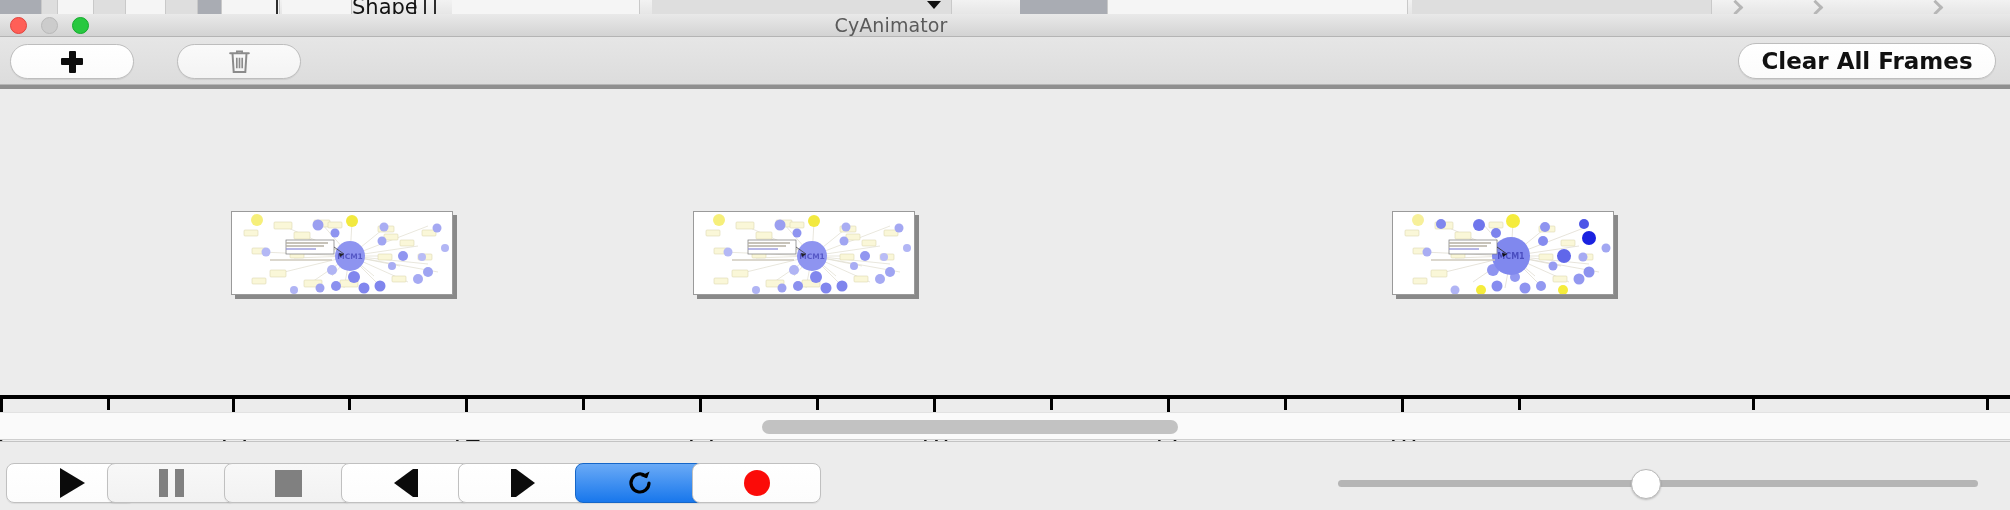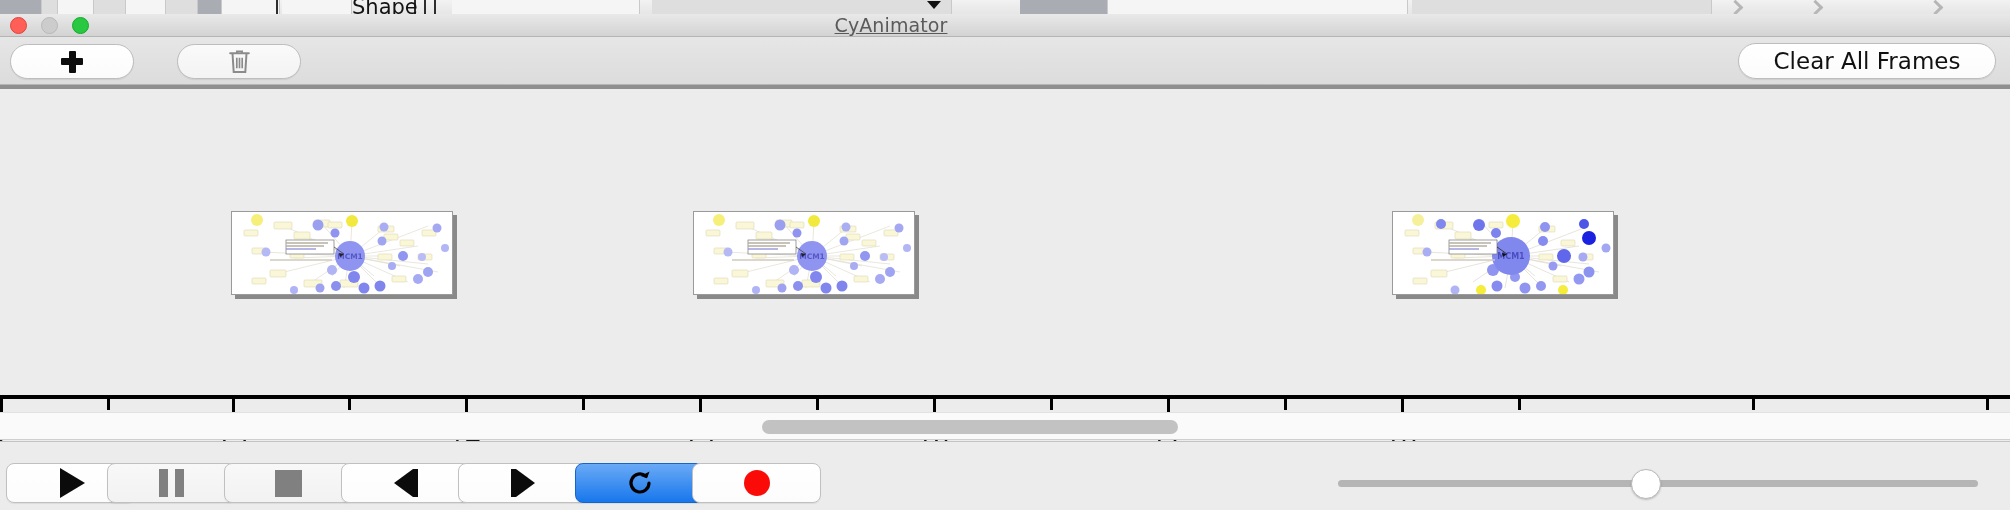--- a/index.html
+++ b/index.html
@@ -42,36 +42,36 @@
   }
   .traffic { position:absolute; top:14px; height:23px; display:flex;
              align-items:center; gap:14px; left:10px; }
   .dot { width:17px; height:17px; border-radius:50%; }
   .dot.red   { background:#ff5f57; border:1px solid #e0443e; }
   .dot.amber { background:#cccccc; border:1px solid #b9b9b9; }
   .dot.green { background:#28c840; border:1px solid #13ab2c; }
   .win-title {
     position:absolute; left:0; top:14px; width:1782px; height:23px;
     line-height:23px; text-align:center;
-    font-size:19px; color:#5a5a5a; letter-spacing:.1px;text-decoration:underline;
+    font-size:19px; color:#5a5a5a; letter-spacing:.1px;
   }
 
   
   .toolbar {
     position:absolute; left:0; top:37px; width:2010px; height:48px;
     background:linear-gradient(#e6e6e6,#dcdcdc);
     border-bottom:1px solid #b5b5b5;
   }
   .btn {
     position:absolute;
     border:1px solid #bdbdbd; border-radius:18px;
     background:linear-gradient(#ffffff,#fbfbfb);
     box-shadow:0 1px 1px rgba(0,0,0,.07);
     display:flex; align-items:center; justify-content:center;
-    font-size:21px; color:#111; cursor:pointer; user-select:none;
+    font-size:21px; color:#111; cursor:pointer; user-select:none;font-weight:bold;
   }
   .btn.dim { background:linear-gradient(#fafafa,#f3f3f3); }
   .btn-add   { left:10px;  top:44px; width:124px; height:35px; }
   .btn-del   { left:177px; top:44px; width:124px; height:35px; }
   .btn-clear { left:1738px; top:43px; width:258px; height:36px;
                font-size:23px; }
 
   .plus-icon { position:relative; width:22px; height:22px; }
   .plus-icon:before, .plus-icon:after {
     content:""; position:absolute; background:#0d0d0d; border-radius:1px;

